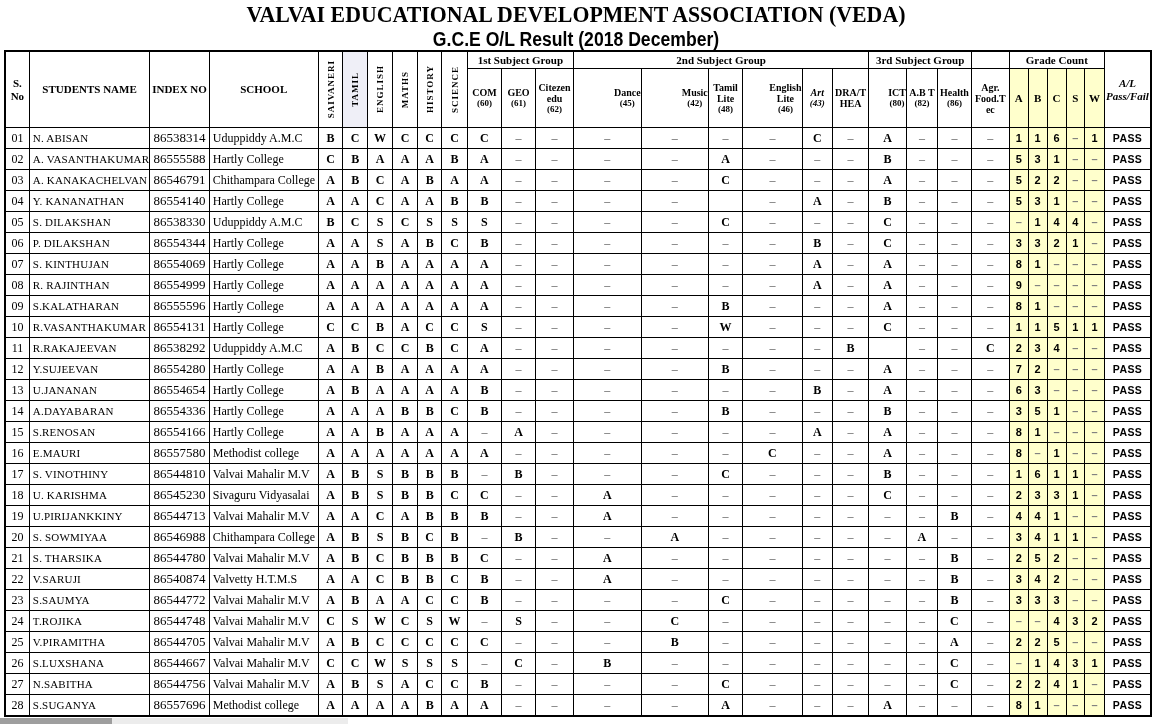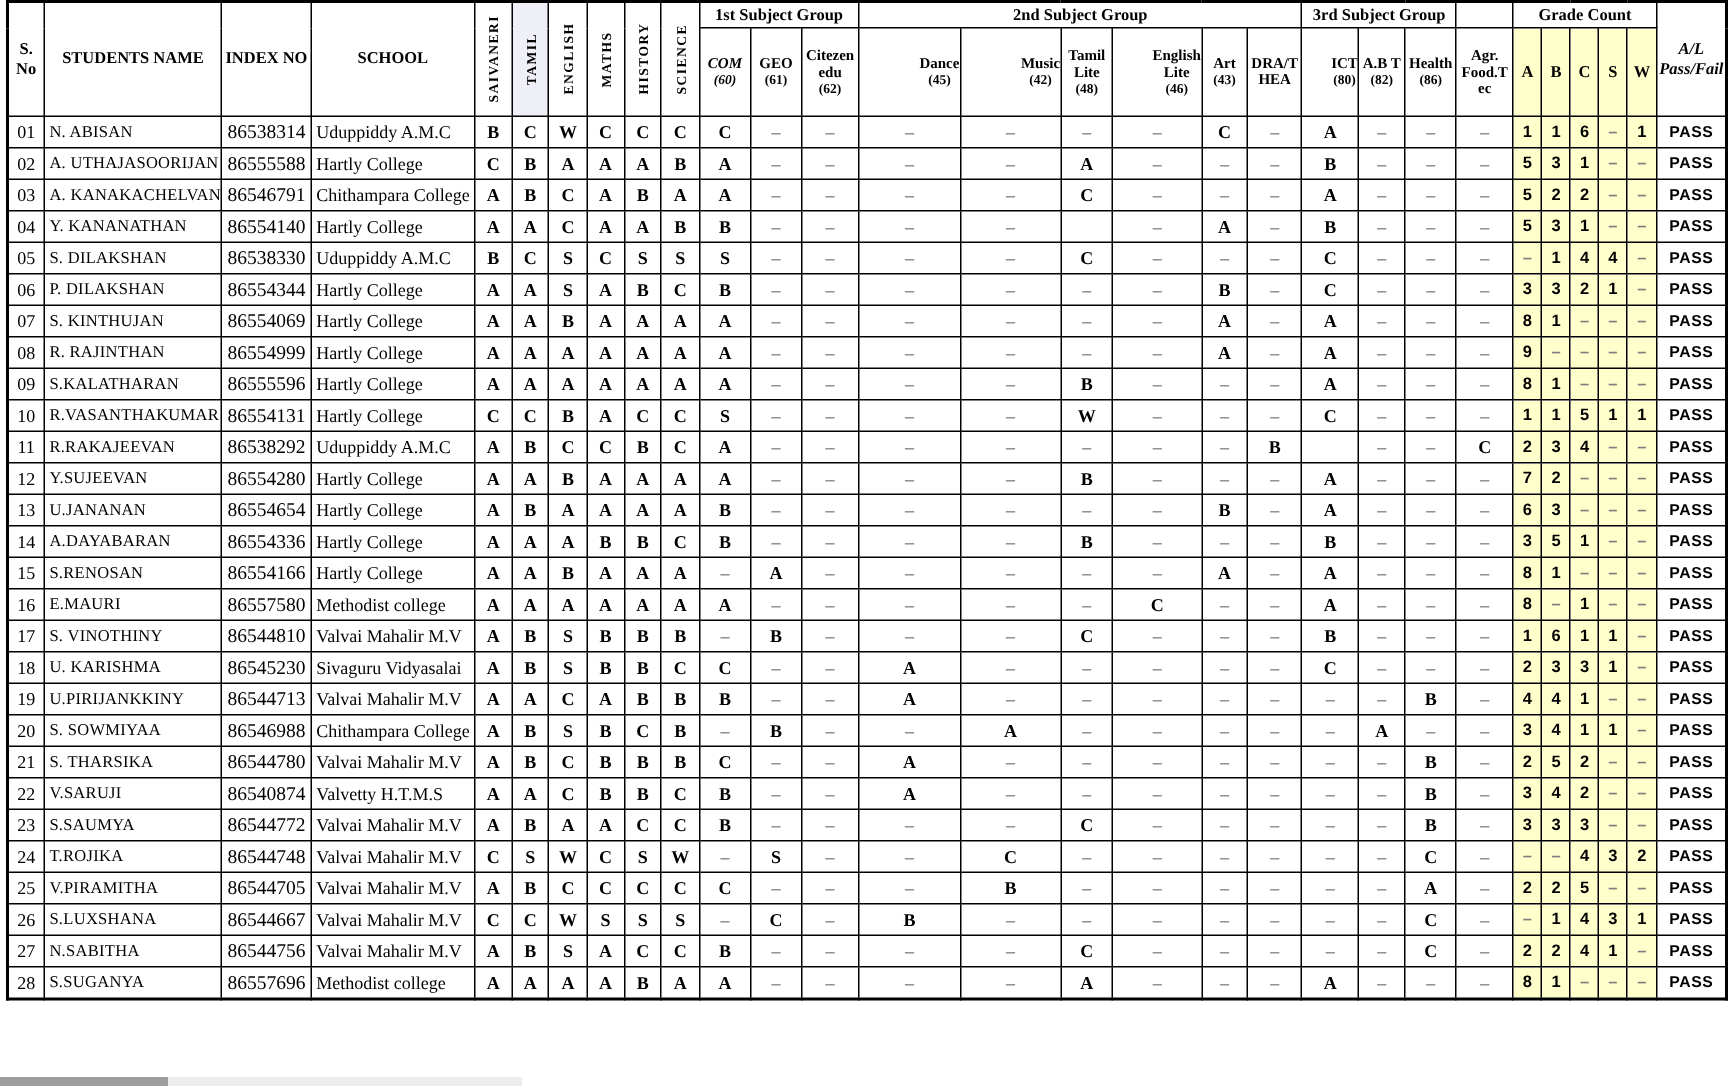--- a/index.html
+++ b/index.html
@@ -29,20 +29,24 @@
   .dash{color:#7F7F7F;}
   .count{font:bold 11px "Liberation Sans",sans-serif;background:#FFFFCC;}
   .result{font:bold 10.5px "Liberation Sans",sans-serif;letter-spacing:0.4px;}
   .hscroll{position:absolute;left:0;bottom:0;width:348px;height:6px;background:#ececec;}
   .hthumb{width:112px;height:6px;background:#9e9e9e;}
 </style>
 </head>
 <body>
 
 <div class="page">
+  <div class="title-block">
+    <div class="t1">VALVAI EDUCATIONAL DEVELOPMENT ASSOCIATION (VEDA)</div>
+    <div class="t2">G.C.E O/L Result  (2018 December)</div>
+  </div>
 
   <table id="results-table">
     <colgroup id="cols">
         <col style="width: 28px;">
         <col style="width: 116px;">
         <col style="width: 62px;">
         <col style="width: 110px;">
         <col style="width: 30px;">
         <col style="width: 30px;">
         <col style="width: 30px;">
@@ -94,21 +98,21 @@
             <div class="vtext">SCIENCE</div>
           </th>
           <th colspan="3">1st Subject Group</th>
           <th colspan="6">2nd Subject Group</th>
           <th colspan="3">3rd Subject Group</th>
           <th colspan="1"></th>
           <th colspan="5">Grade Count</th>
           <th class="th-main" rowspan="2" style="white-space: normal; font-style: italic;">A/L Pass/Fail</th>
         </tr>
         <tr class="subject-row">
-          <th class="th-sub" style="white-space: normal; font-style: italic;">
+          <th class="th-sub" style="white-space: normal;">
             <div>COM</div>
             <div class="code">(60)</div>
           </th>
           <th class="th-sub" style="white-space: normal;">
             <div>GEO</div>
             <div class="code">(61)</div>
           </th>
           <th class="th-sub" style="white-space: normal;">
             <div>Citezen edu</div>
             <div class="code">(62)</div>
@@ -122,21 +126,21 @@
             <div class="code">(42)</div>
           </th>
           <th class="th-sub" style="white-space: normal;">
             <div>Tamil Lite</div>
             <div class="code">(48)</div>
           </th>
           <th class="th-sub" style="white-space: normal; padding-left: 26px;">
             <div>English Lite</div>
             <div class="code">(46)</div>
           </th>
-          <th class="th-sub" style="white-space: normal;">
+          <th class="th-sub" style="white-space: normal; font-style: italic;">
             <div>Art</div>
             <div class="code">(43)</div>
           </th>
           <th class="th-sub" style="white-space: normal; margin-top: 21px;">
             <div>DRA/T HEA</div>
           </th>
           <th class="th-sub" style="white-space: normal; padding-left: 19px;">
             <div>ICT</div>
             <div class="code">(80)</div>
           </th>
@@ -185,21 +189,21 @@
           <td class="c grade dash">–</td>
           <td class="c count">1</td>
           <td class="c count">1</td>
           <td class="c count">6</td>
           <td class="c count dash">–</td>
           <td class="c count">1</td>
           <td class="c result">PASS</td>
         </tr>
         <tr>
           <td class="c sno">02</td>
-          <td class="l name">A. UTHAJASOORIJAN</td>
+          <td class="l name">A. VASANTHAKUMAR</td>
           <td class="c index">86555588</td>
           <td class="l school">Hartly College</td>
           <td class="c grade">C</td>
           <td class="c grade">B</td>
           <td class="c grade">A</td>
           <td class="c grade">A</td>
           <td class="c grade">A</td>
           <td class="c grade">B</td>
           <td class="c grade">A</td>
           <td class="c grade dash">–</td>

